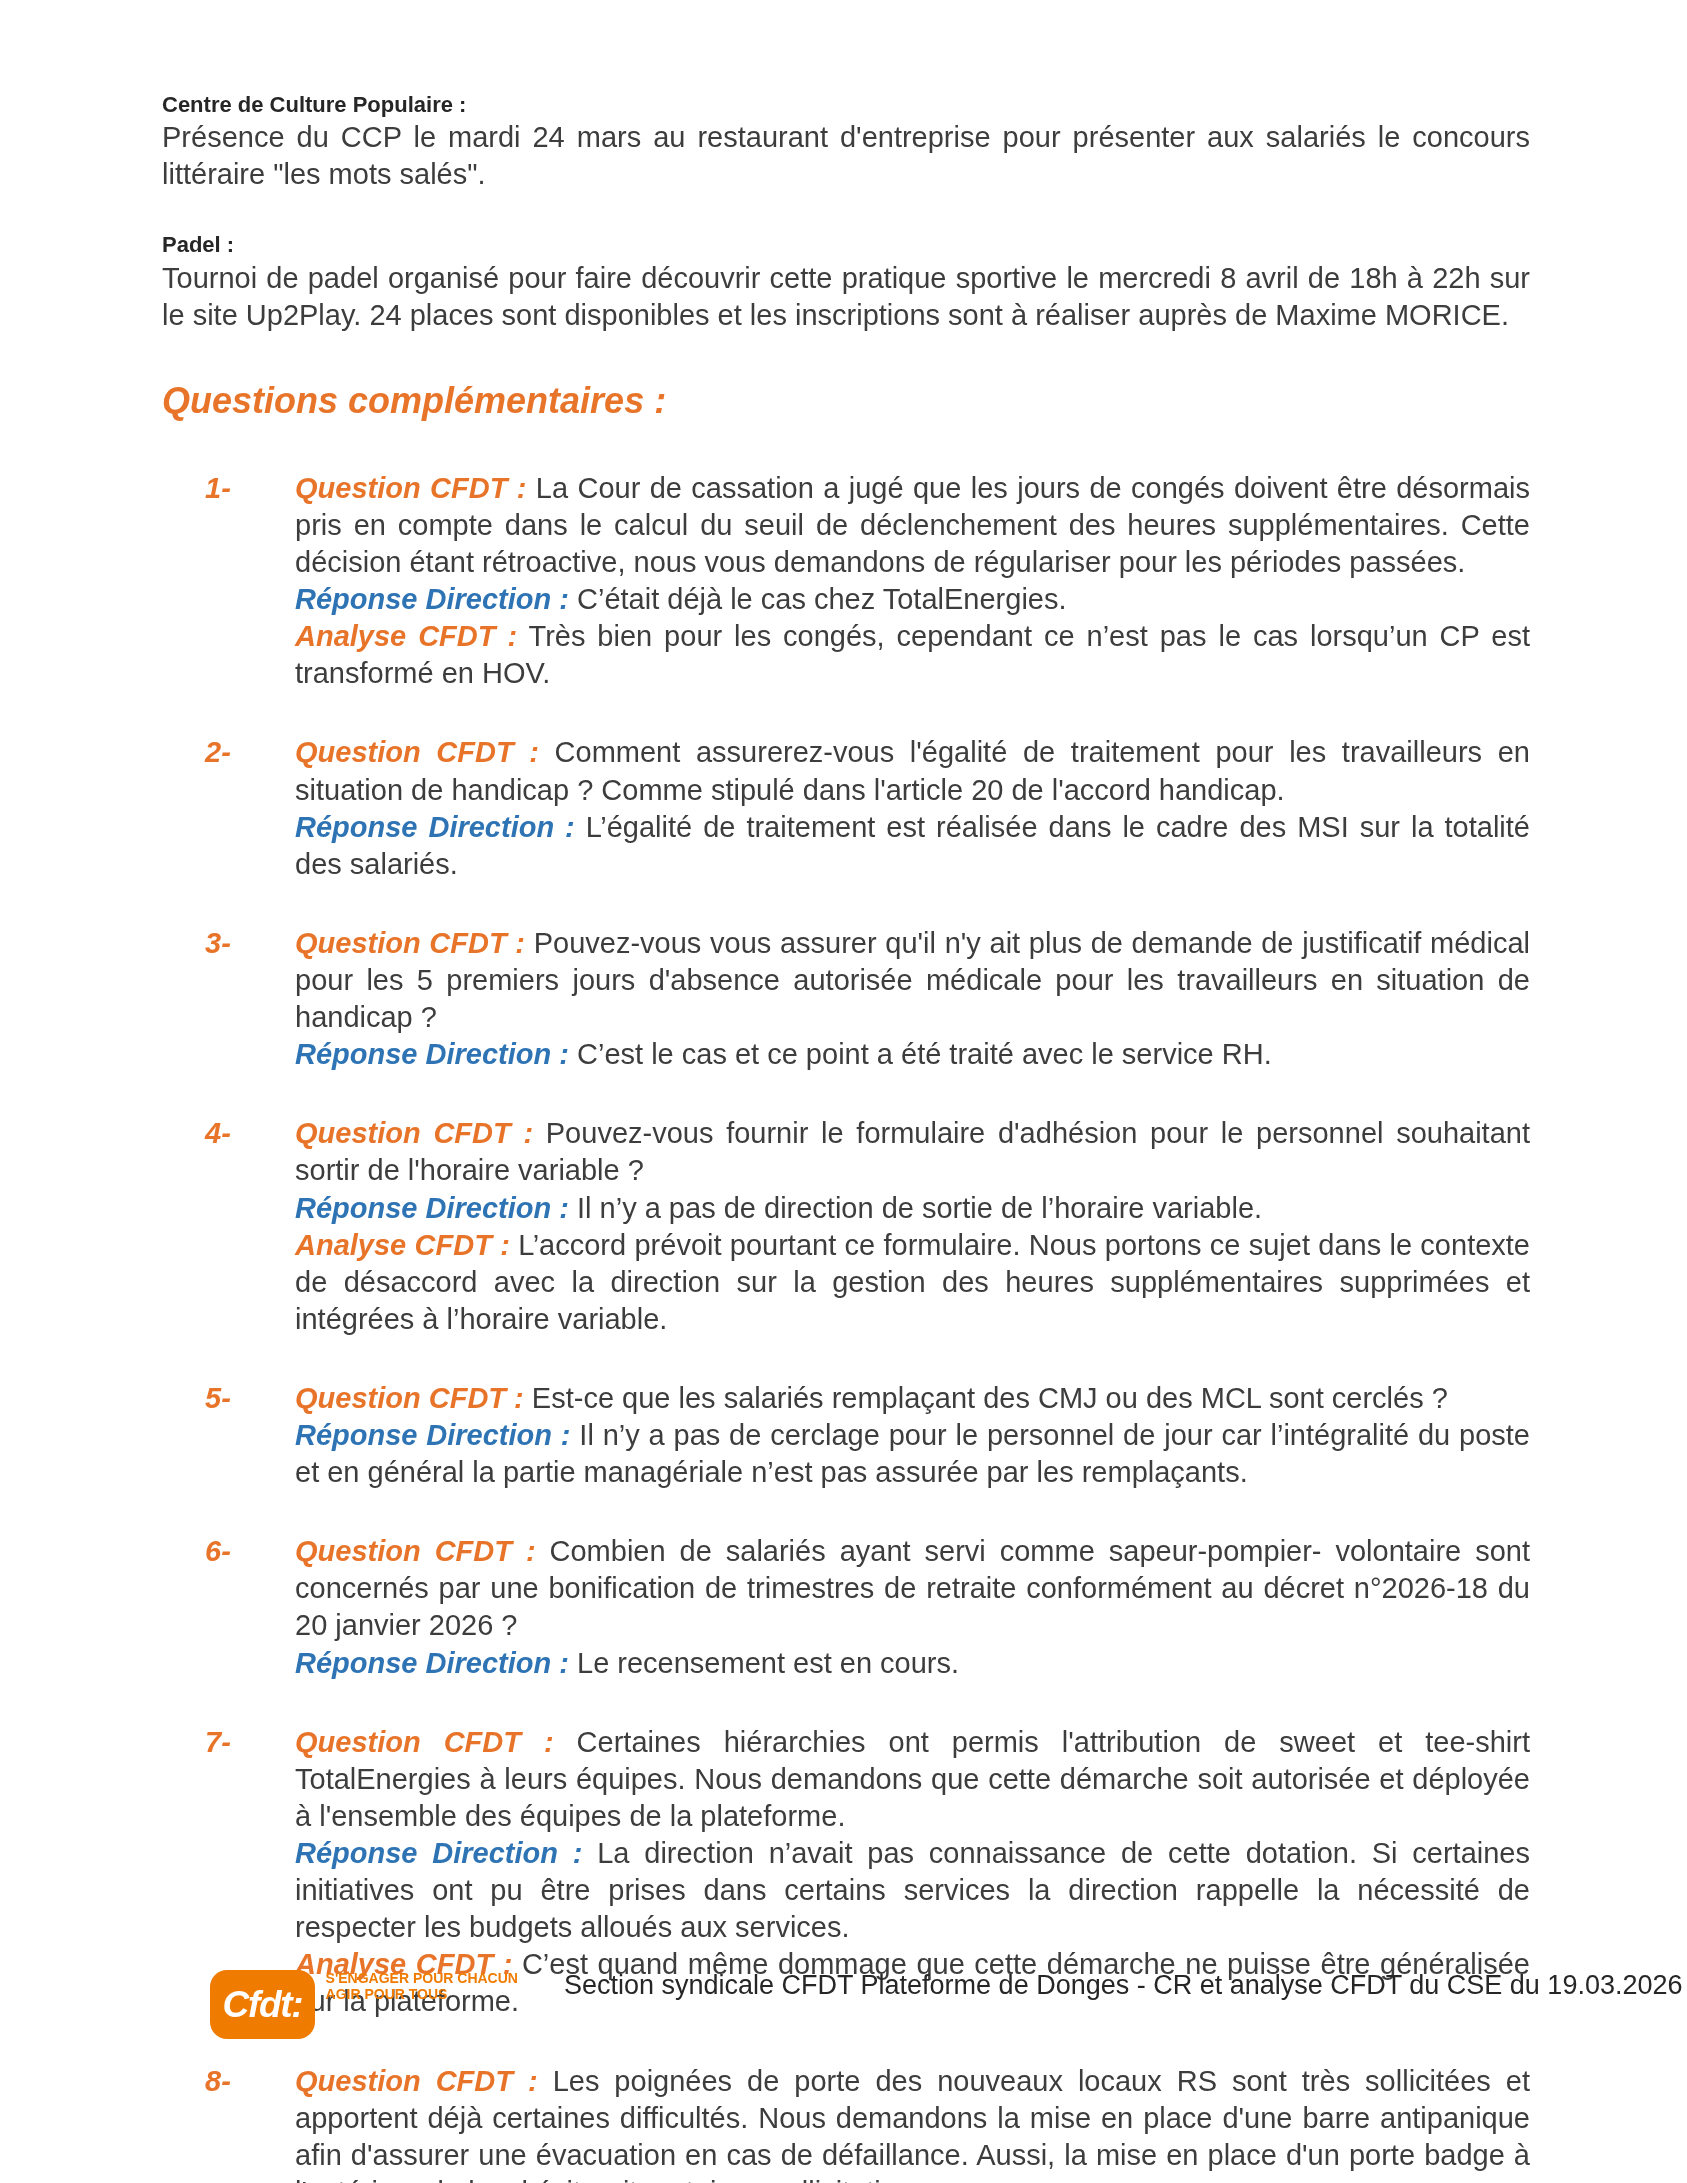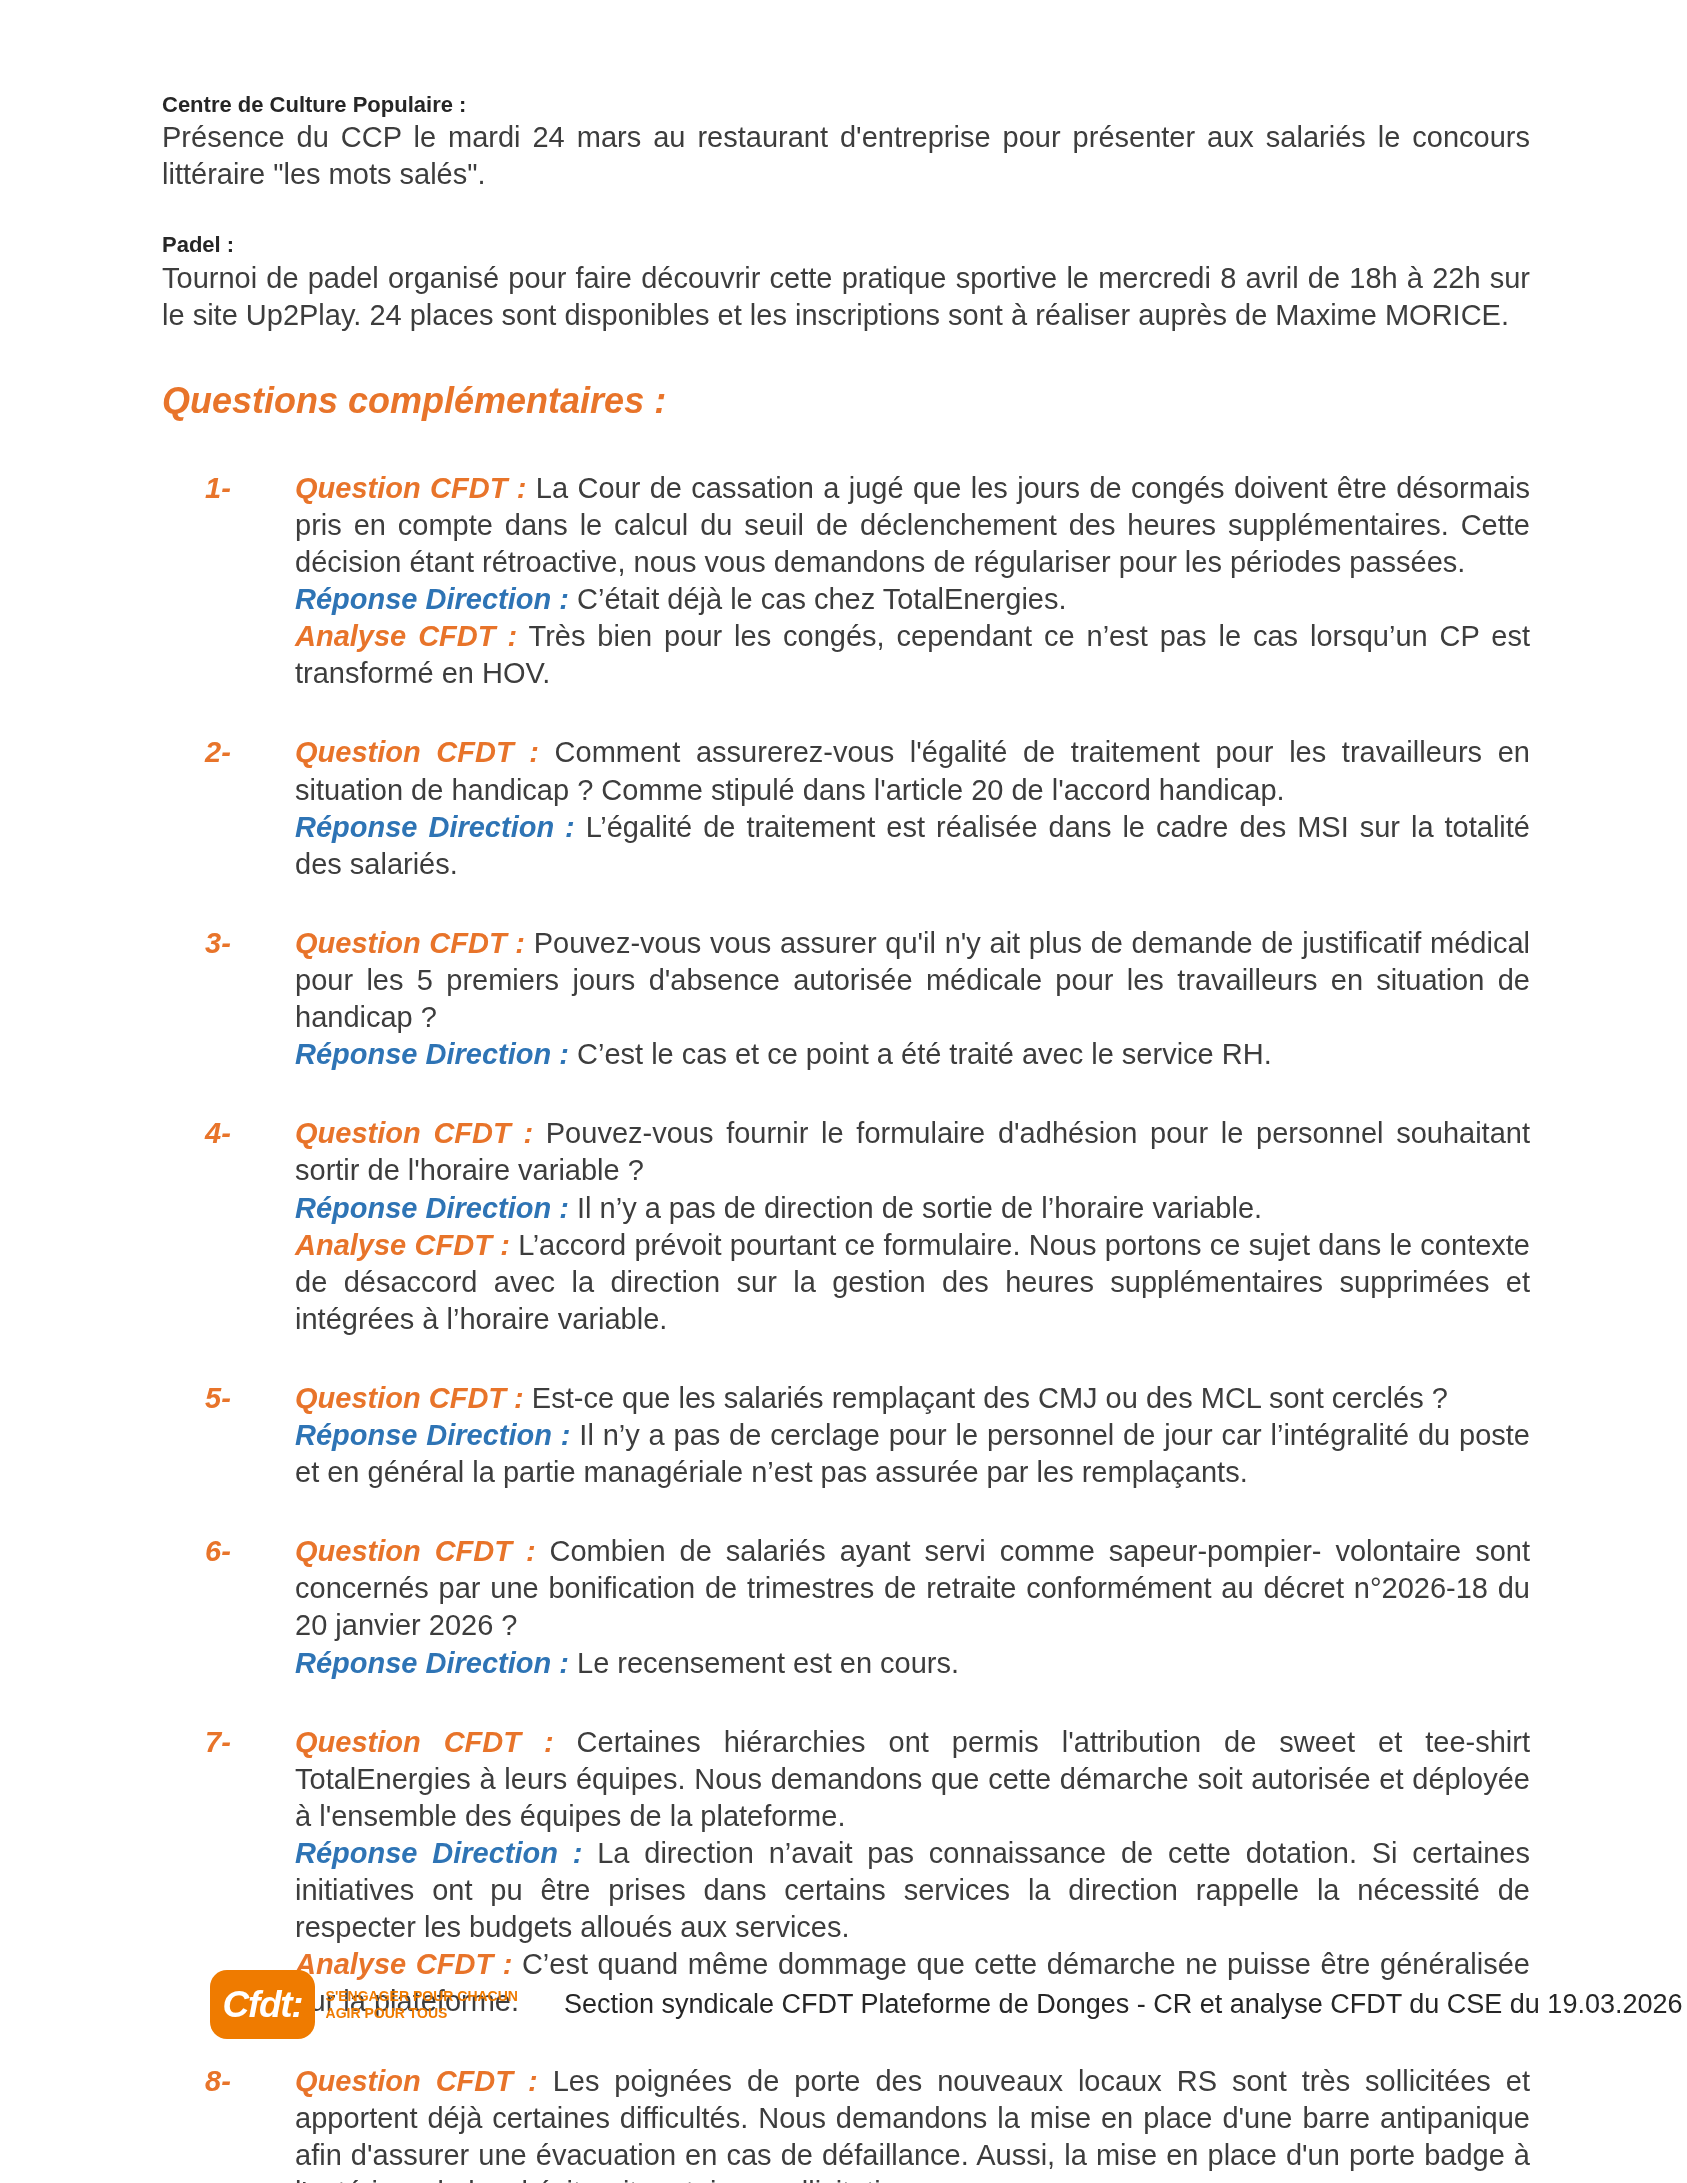--- a/index.html
+++ b/index.html
@@ -62,21 +62,21 @@
   }
   .lbl-q { color: #e8742a; }
   .lbl-r { color: #2e74b5; }
   .lbl-a { color: #e8742a; }
   .footer {
     position: absolute;
     left: 162px;
     right: 157px;
     bottom: 144px;
     display: flex;
-    align-items: center;
+    align-items: flex-start;
     padding-left: 48px;
   }
   .logo-box {
     width: 105px;
     height: 69px;
     background: #ef7b00;
     border-radius: 17px;
     display: flex;
     align-items: center;
     justify-content: center;

